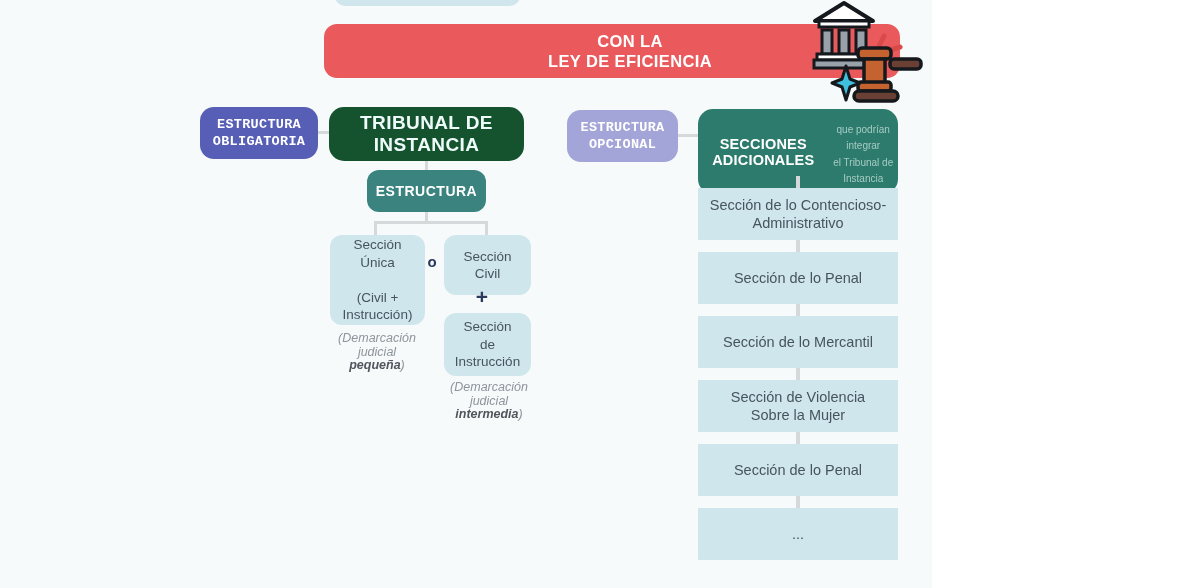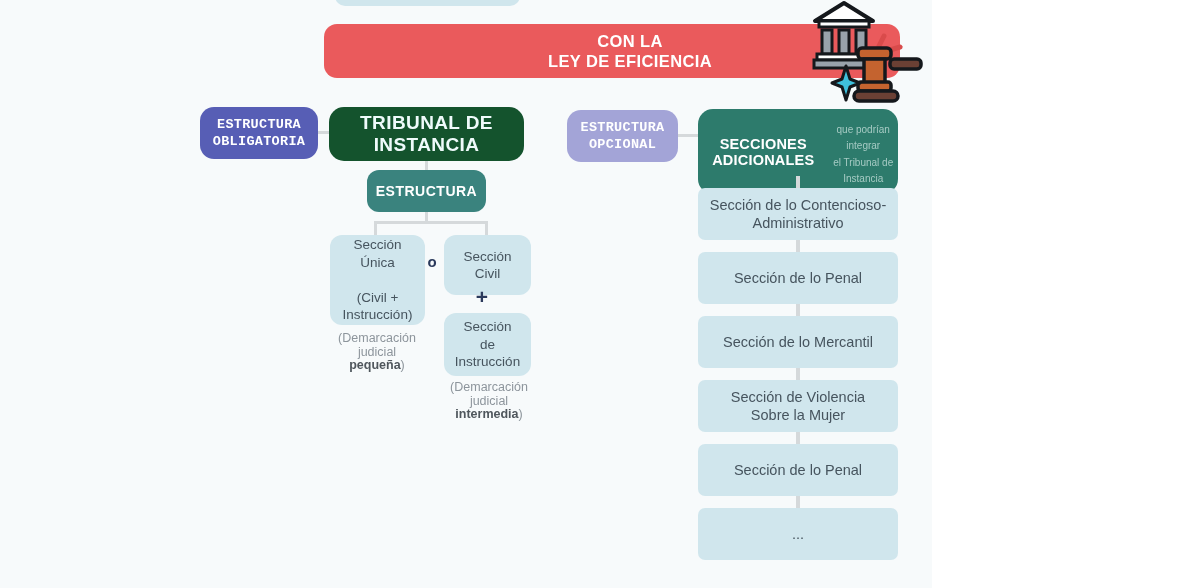--- a/index.html
+++ b/index.html
@@ -31,33 +31,33 @@
 
   .light{background:#d0e6ed;border-radius:12px;color:#46545e;font-size:13.5px;line-height:17.5px;}
   .unica{left:330px;top:235px;width:95px;height:90px;}
   .civil{left:444px;top:235px;width:87px;height:60px;}
   .instruccion{left:444px;top:313px;width:87px;height:63px;}
 
   .symbol{position:absolute;color:#2b3a5c;font-weight:bold;text-align:center;}
   .or{left:423px;top:253px;width:18px;height:18px;font-size:15px;line-height:18px;}
   .plus{left:470px;top:285px;width:24px;height:24px;font-size:21px;line-height:24px;}
 
-  .note{position:absolute;color:#8d959c;font-size:12.5px;line-height:13.5px;text-align:center;}
+  .note{position:absolute;font-style:italic;color:#8d959c;font-size:12.5px;line-height:13.5px;text-align:center;}
   .note b{color:#4f565c;}
   .note-peq{left:317px;top:332px;width:120px;}
   .note-int{left:429px;top:381px;width:120px;}
 
   .adicionales{left:698px;top:109px;width:200px;height:85px;background:#2d7b6c;border-radius:15px;
                color:#ffffff;}
   .adic-title{font-weight:bold;font-size:14.5px;letter-spacing:.2px;}
   .adic-sub{font-size:10px;line-height:16.5px;color:#a6cbc4;margin-top:6px;}
 
   .right-col{position:absolute;left:698px;top:176px;width:200px;display:flex;flex-direction:column;align-items:center;}
   .vconn{width:4px;height:12px;background:#d5d9db;}
-  .rbox{width:200px;height:52px;background:#d0e6ed;border-radius:7px;display:flex;align-items:center;
+  .rbox{width:200px;height:52px;background:#d0e6ed;border-radius:1px;display:flex;align-items:center;
         justify-content:center;text-align:center;color:#46545e;font-size:14.5px;line-height:18px;padding:0 8px;box-sizing:border-box;}
 
   .h1{left:318px;top:131px;width:11px;height:3px;}
   .h2{left:678px;top:134px;width:20px;height:3px;}
   .v1{left:425px;top:161px;width:3px;height:9px;}
   .v2{left:425px;top:212px;width:3px;height:10px;}
   .bk-h{left:374px;top:221px;width:114px;height:3px;}
   .bk-l{left:374px;top:221px;width:3px;height:14px;}
   .bk-r{left:485px;top:221px;width:3px;height:14px;}
 </style>

